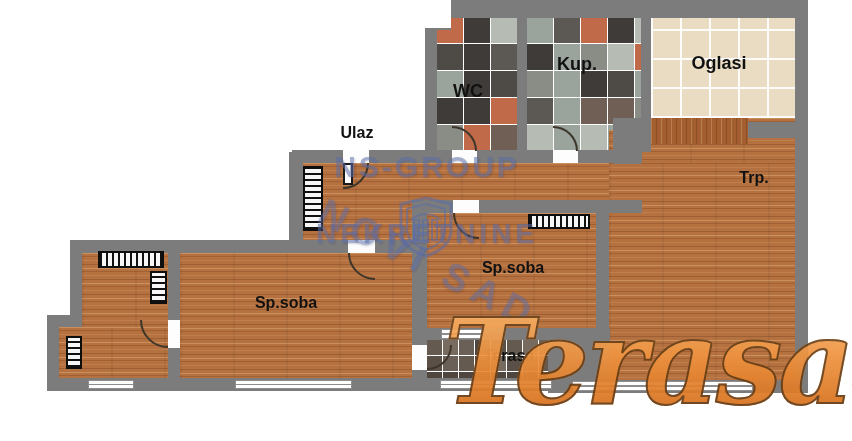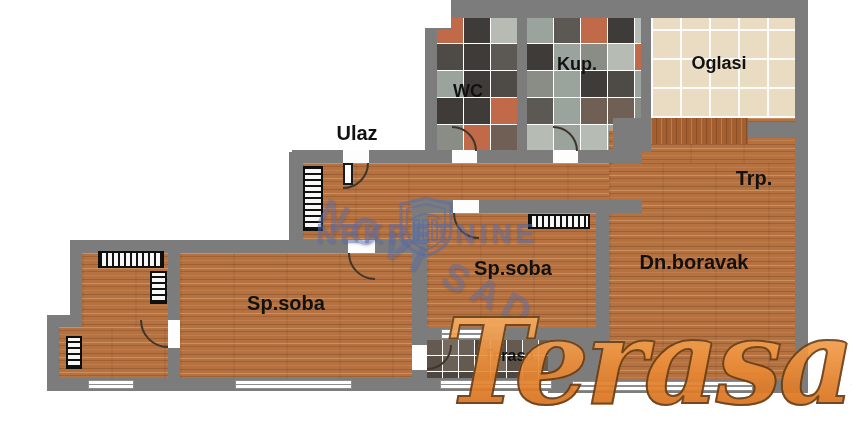--- a/index.html
+++ b/index.html
@@ -38,21 +38,21 @@
   .arc i{position:absolute;display:block;border:2px solid #3f362b;border-radius:50%;background:transparent;}
   .leaf{position:absolute;z-index:5;background:#fff;border:2px solid #1a1a1a;}
 
   
   .rad{position:absolute;z-index:5;background:#f7f7f7;border:2px solid #0e0e0e;}
   .rad-h{background-image:repeating-linear-gradient(90deg,#111 0 2px, rgba(0,0,0,0) 2px 6px);}
   .rad-v{background-image:repeating-linear-gradient(0deg,#111 0 2px, rgba(0,0,0,0) 2px 6px);}
 
   
   .lbl{position:absolute;z-index:6;transform:translate(-50%,-50%);
-       font-weight:bold;font-size:20px;color:#111;white-space:nowrap;letter-spacing:0px;}
+       font-weight:bold;font-size:16px;color:#111;white-space:nowrap;letter-spacing:0px;}
   .lbl-terasa{z-index:6;font-size:16px;}
 
   
   .wm{position:absolute;z-index:7;color:var(--wm-blue);opacity:.55;font-weight:bold;
       transform:translate(-50%,-50%);white-space:nowrap;text-shadow:1px 1px 2px rgba(40,40,80,.35);}
   .wm-1{font-size:30px;letter-spacing:3px;}
   .wm-2{font-size:28px;letter-spacing:4px;margin-top:44px;}
   .wm-3{font-size:38px;letter-spacing:7px;transform:translate(-50%,-50%) rotate(27deg);opacity:.5;}
   .wm-logo{position:absolute;z-index:7;opacity:.55;}
 
@@ -236,25 +236,25 @@
   <div class="rad rad-h" style="left:98px;top:251px;width:66px;height:17px;"></div>
   <div class="rad rad-v" style="left:150px;top:271px;width:17px;height:33px;"></div>
   <div class="rad rad-v" style="left:66px;top:336px;width:16px;height:33px;"></div>
   <div class="rad rad-h" style="left:528px;top:214px;width:62px;height:15px;"></div>
 
   <div class="lbl" style="left:468px;top:91px;font-size:18px;">WC</div>
   <div class="lbl" style="left:577px;top:64px;font-size:18px;">Kup.</div>
   <div class="lbl" style="left:719px;top:63px;font-size:18px;">Oglasi</div>
   <div class="lbl" style="left:357px;top:133px;">Ulaz</div>
   <div class="lbl" style="left:754px;top:178px;">Trp.</div>
-  <div class="lbl" style="left:694px;top:262px;">Dn.boravak</div>
   <div class="lbl" style="left:513px;top:268px;">Sp.soba</div>
   <div class="lbl" style="left:286px;top:303px;">Sp.soba</div>
   <div class="lbl lbl-terasa" style="left:509px;top:356px;">Terasa</div>
 
+  <div class="wm wm-1" style="left:427px;top:167px;">NS-GROUP</div>
   <div class="wm wm-2" style="left:427px;top:190px;">NEKRETNINE</div>
   <div class="wm-logo" style="left:397px;top:196px;">
     <svg width="58" height="62" viewBox="0 0 58 62">
       <path d="M29 2 L54 8 L54 34 Q54 52 29 60 Q4 52 4 34 L4 8 Z" fill="none" stroke="#5a6ca8" stroke-width="3"></path>
       <path d="M29 8 L48 13 L48 33 Q48 47 29 54 Q10 47 10 33 L10 13 Z" fill="none" stroke="#5a6ca8" stroke-width="2"></path>
       <rect x="17" y="24" width="5" height="20" fill="none" stroke="#5a6ca8" stroke-width="2"></rect>
       <rect x="26" y="24" width="5" height="20" fill="none" stroke="#5a6ca8" stroke-width="2"></rect>
       <rect x="35" y="24" width="5" height="20" fill="none" stroke="#5a6ca8" stroke-width="2"></rect>
       <path d="M14 24 Q29 12 44 24" fill="none" stroke="#5a6ca8" stroke-width="2"></path>
     </svg>

